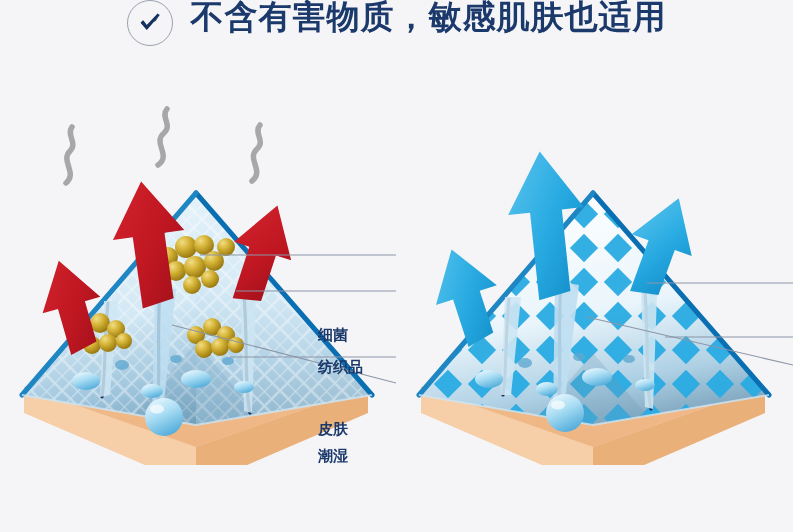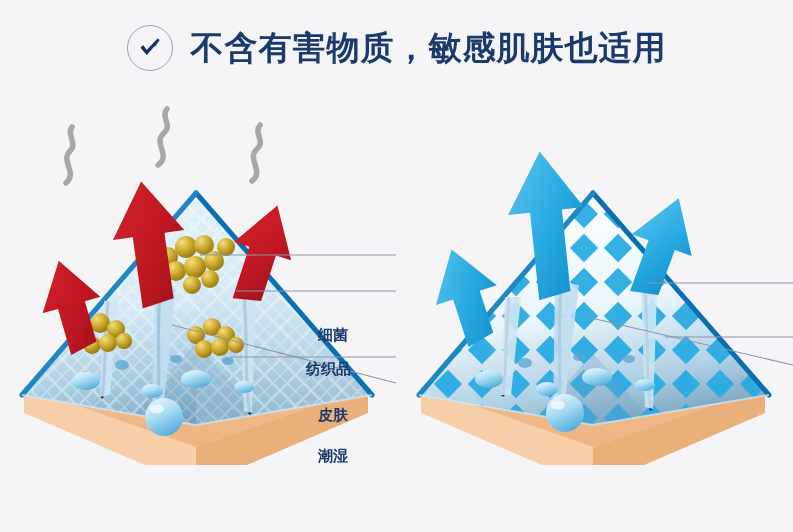--- a/index.html
+++ b/index.html
@@ -9,21 +9,21 @@
     background:#f5f5f8;
     font-family:"Liberation Sans","DejaVu Sans",sans-serif;
     overflow:hidden;
     position:relative;
   }
   .stage{position:relative;width:793px;height:532px;}
 
   
   .header{
     position:absolute;left:0;top:0;width:793px;height:95px;
-    display:flex;align-items:center;justify-content:center;gap:18px;
+    display:flex;justify-content:center;gap:18px;
   }
   .check-badge{
     width:46px;height:46px;border-radius:50%;
     border:1.6px solid #9aa0ad;
     display:flex;align-items:center;justify-content:center;
     flex:0 0 auto;box-sizing:border-box;
   }
   .check-badge svg{display:block;}
   .headline{
     font-size:33px;font-weight:bold;color:#1b3a6b;
@@ -37,22 +37,22 @@
   .scene{position:absolute;left:0;top:0;width:396px;height:370px;}
   .scene svg{position:absolute;left:0;top:0;}
 
   
   .callout{
     position:absolute;
     font-size:15px;font-weight:bold;color:#1b3a6b;
     white-space:nowrap;line-height:1.1;
   }
   .lbl-bacteria{left:318px;top:232px;}
-  .lbl-textile-l{left:306px;top:266px;}
-  .lbl-skin-l{left:318px;top:312px;}
+  .lbl-textile-l{left:318px;top:266px;font-family:Liberation Mono, monospace;}
+  .lbl-skin-l{left:318px;top:326px;}
   .lbl-wet-l{left:318px;top:353px;}
 </style>
 </head>
 <body>
 
 <div class="stage">
 
   <div class="header">
     <div class="check-badge">
       <svg width="30" height="30" viewBox="0 0 30 30" aria-hidden="true">

